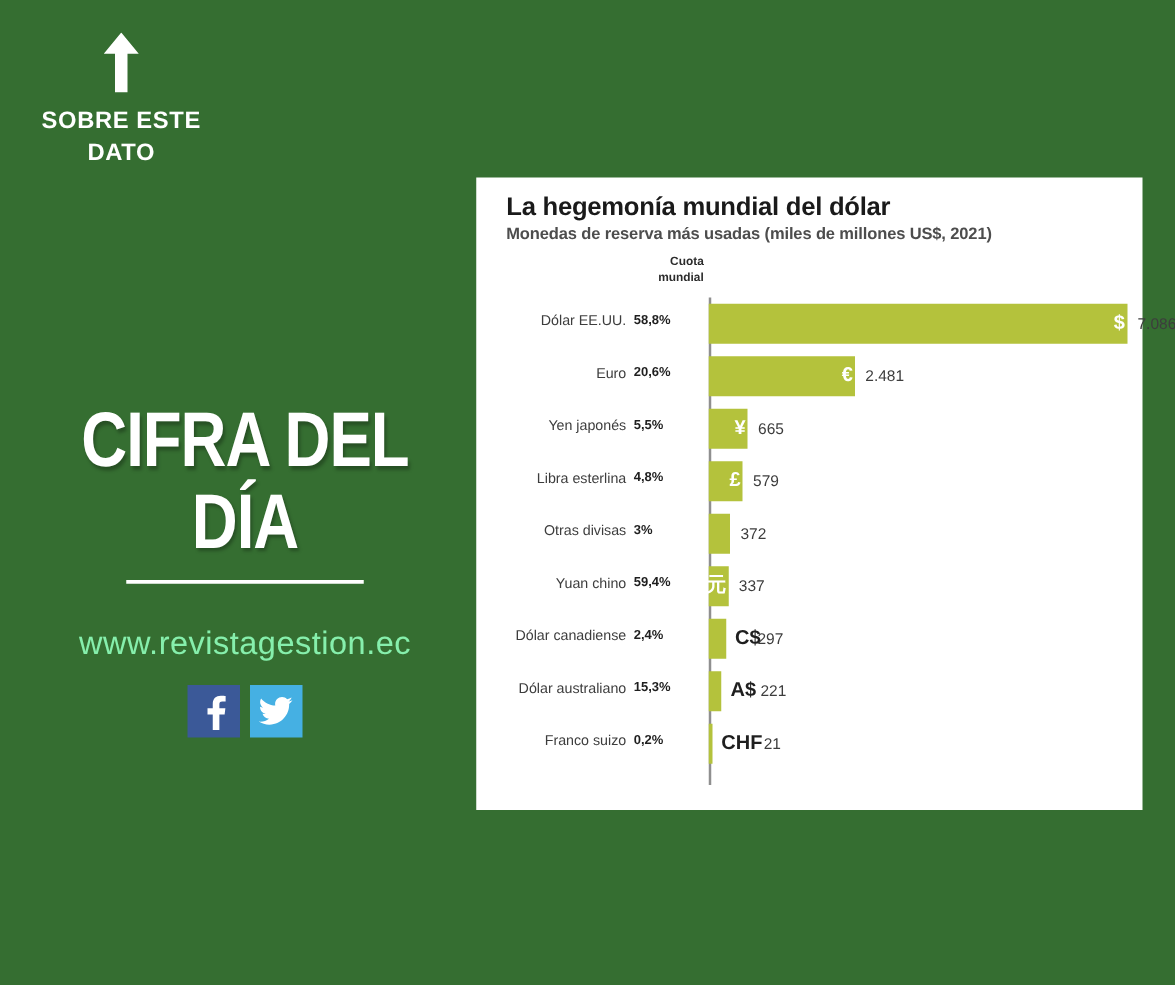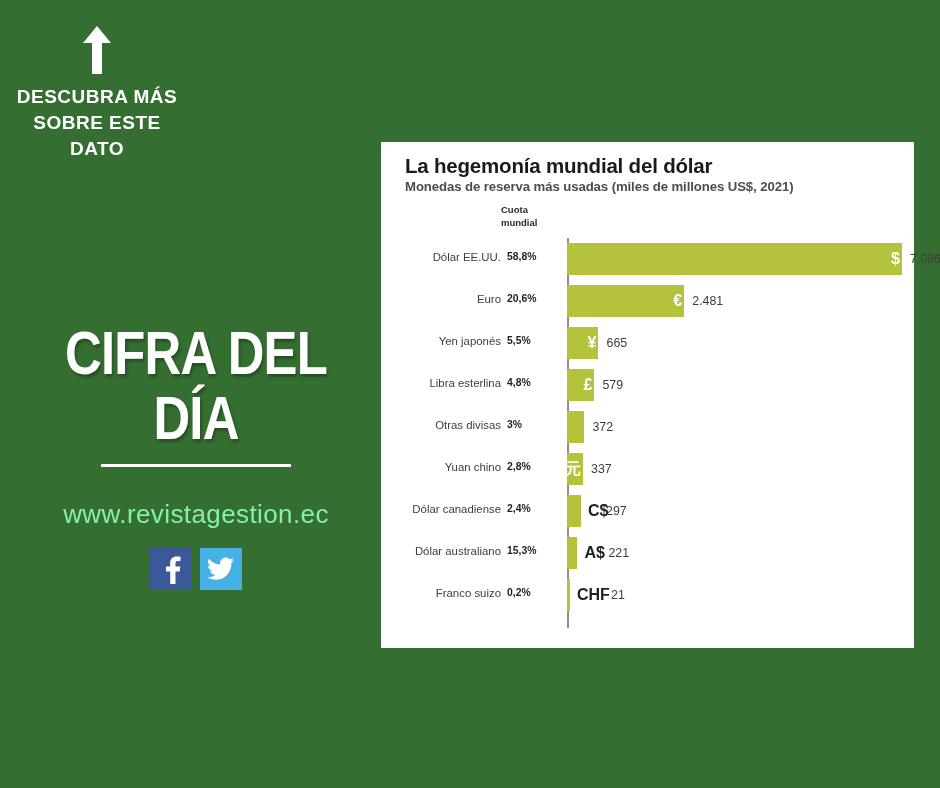--- a/index.html
+++ b/index.html
@@ -112,21 +112,21 @@
     font-size: 13.2px;
     font-weight: bold;
     color: #4d4d4d;
     letter-spacing: -0.1px;
   }
   .col-header {
     position: absolute;
     left: 120px;
     top: 62px;
     width: 62px;
-    text-align: left;
+    text-align: right;
     font-size: 9.5px;
     font-weight: bold;
     color: #2b2b2b;
     line-height: 1.35;
   }
 
   
   .chart {
     position: absolute;
     left: 0;
@@ -201,21 +201,20 @@
 </head>
 <body>
 
 <div class="canvas">
 
   <div class="discover-block">
     <svg class="arrow-up" viewBox="0 0 34 48">
       <polygon points="17,0 31,17 22,17 22,48 12,48 12,17 3,17" fill="#ffffff"></polygon>
     </svg>
     <div class="discover-text">
-      <div>DESCUBRA MÁS</div>
       <div>SOBRE ESTE</div>
       <div>DATO</div>
     </div>
   </div>
 
   <div class="brand-block">
     <div class="brand-title">CIFRA DEL DÍA</div>
     <div class="brand-rule"></div>
     <div class="brand-url">www.revistagestion.ec</div>
     <div class="social-row">
@@ -281,21 +280,21 @@
         <div class="row">
           <div class="row-label">Otras divisas</div>
           <div class="row-share">3%</div>
           <div class="bar-area">
             <div class="bar" style="width: 17.42px;"></div>
             <div class="bar-value" style="left: 25.42px;">372</div>
           </div>
         </div>
         <div class="row">
           <div class="row-label">Yuan chino</div>
-          <div class="row-share">2,8%</div>
+          <div class="row-share">59,4%</div>
           <div class="bar-area">
             <div class="bar" style="width: 16.08px;"></div>
             <div class="bar-symbol sym-inside" style="left: auto; right: 326.92px;">元</div>
             <div class="bar-value" style="left: 24.08px;">337</div>
           </div>
         </div>
         <div class="row">
           <div class="row-label">Dólar canadiense</div>
           <div class="row-share">2,4%</div>
           <div class="bar-area">

